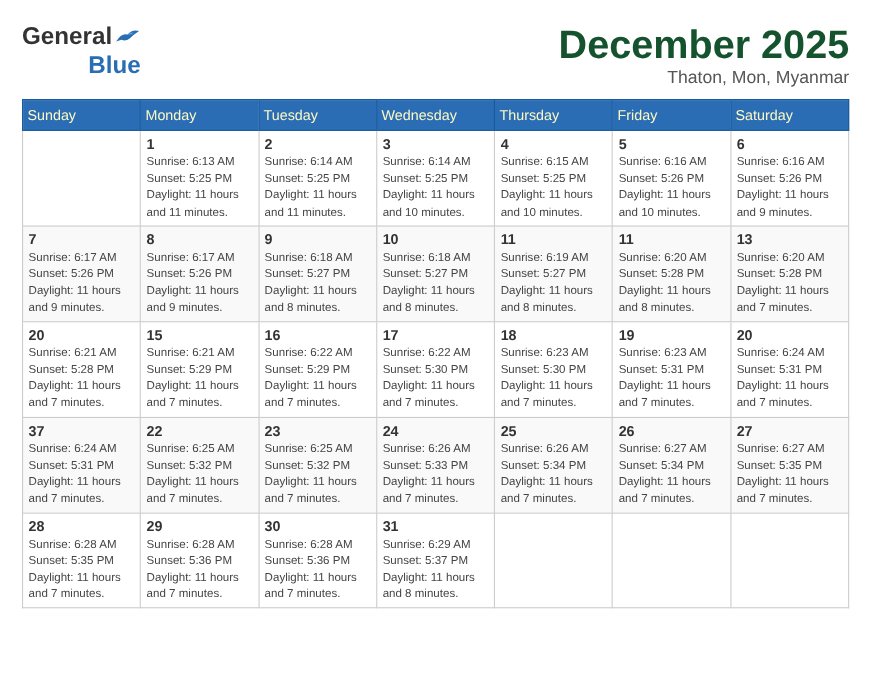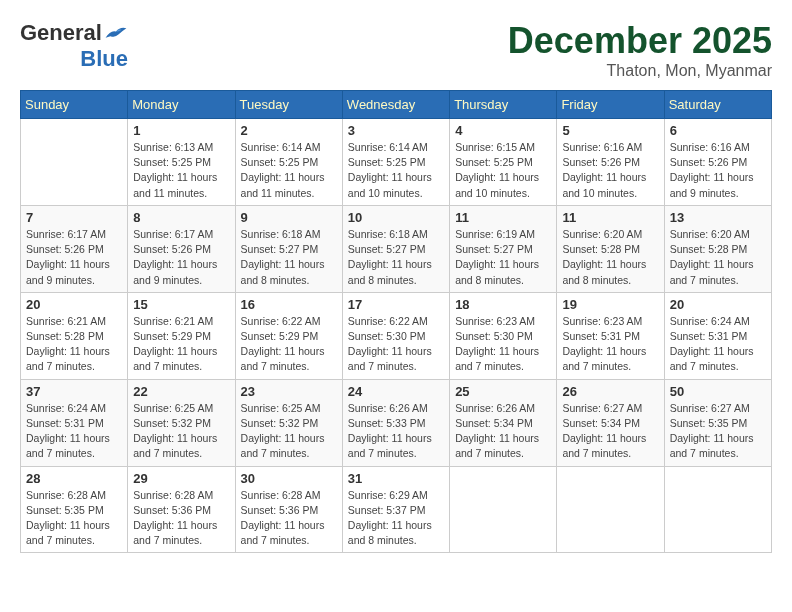--- a/index.html
+++ b/index.html
@@ -232,21 +232,21 @@
         </td>
         <td>
           <span class="day-number">25</span>
           <div class="day-info">Sunrise: 6:26 AM<br>Sunset: 5:34 PM<br>Daylight: 11 hours<br>and 7 minutes.</div>
         </td>
         <td>
           <span class="day-number">26</span>
           <div class="day-info">Sunrise: 6:27 AM<br>Sunset: 5:34 PM<br>Daylight: 11 hours<br>and 7 minutes.</div>
         </td>
         <td>
-          <span class="day-number">50</span>
+          <span class="day-number">27</span>
           <div class="day-info">Sunrise: 6:27 AM<br>Sunset: 5:35 PM<br>Daylight: 11 hours<br>and 7 minutes.</div>
         </td>
       </tr>
       <tr>
         <td>
           <span class="day-number">28</span>
           <div class="day-info">Sunrise: 6:28 AM<br>Sunset: 5:35 PM<br>Daylight: 11 hours<br>and 7 minutes.</div>
         </td>
         <td>
           <span class="day-number">29</span>

